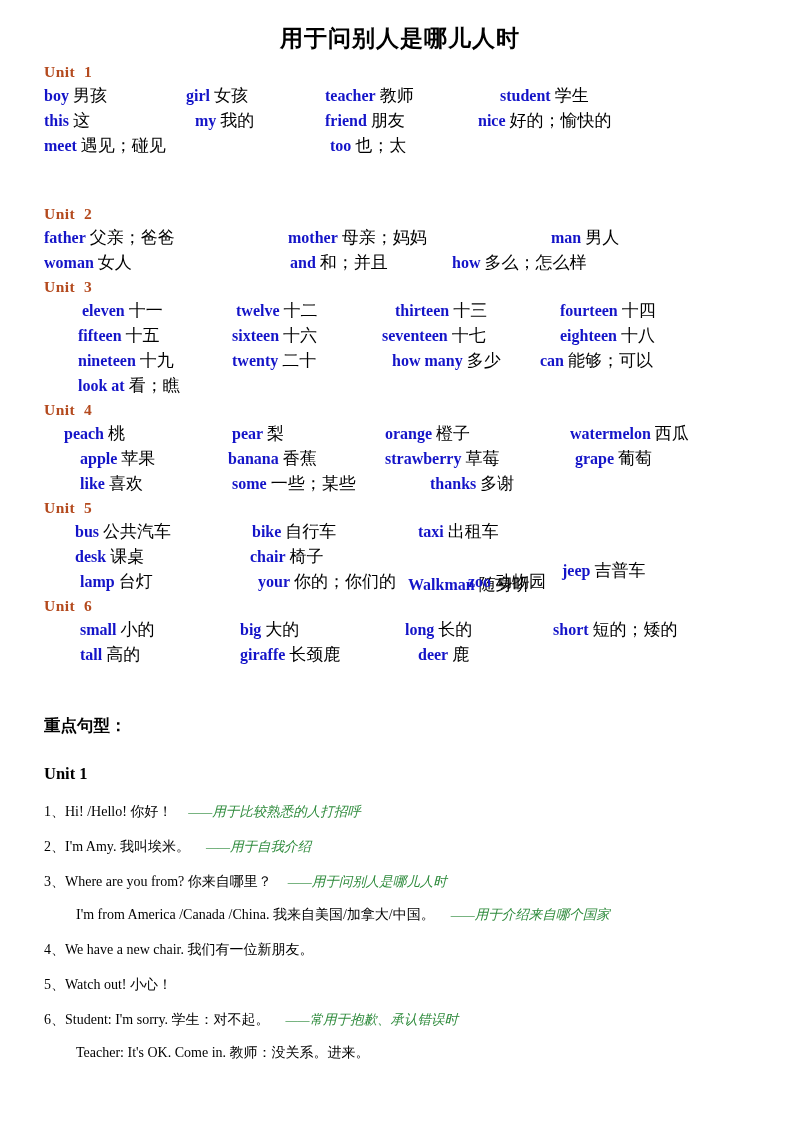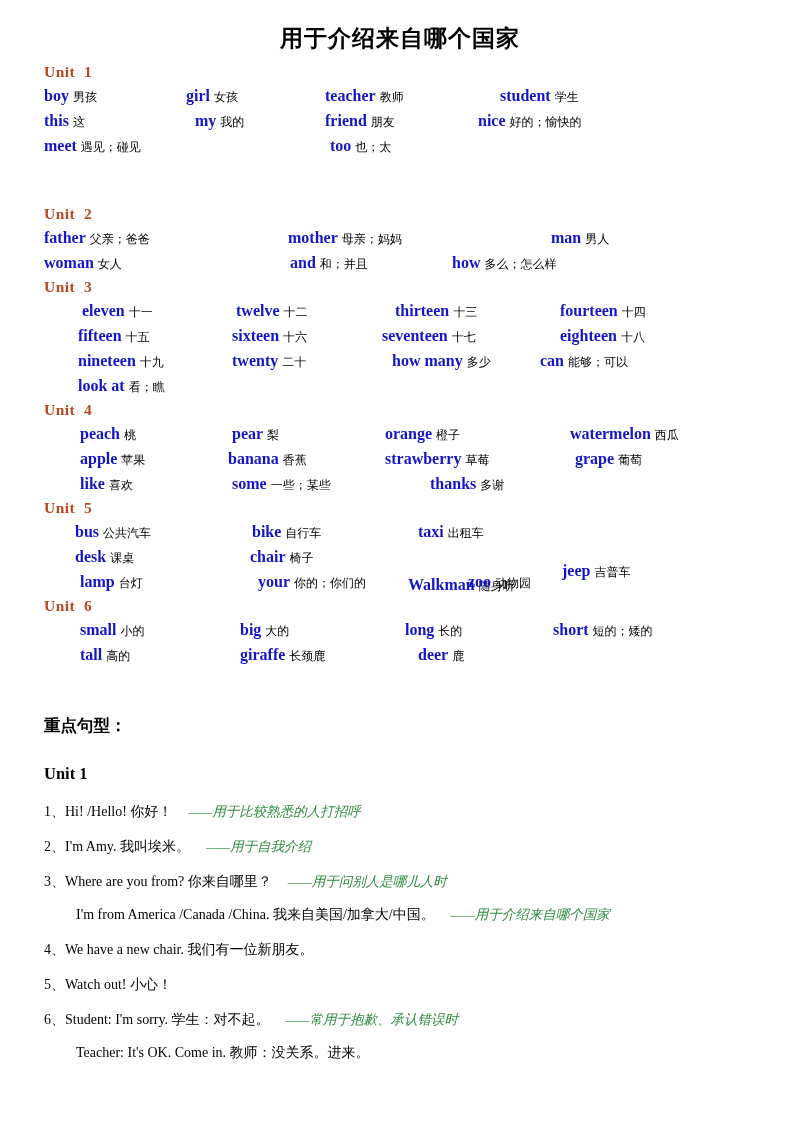--- a/index.html
+++ b/index.html
@@ -67,21 +67,21 @@
   }
   .en {
     color: #1414C8;
     font-weight: bold;
     font-size: 16px;
     font-family: "Liberation Serif", "DejaVu Serif", serif;
   }
   .cn {
     color: #000000;
     font-weight: normal;
-    font-size: 12px;
+    font-size: 17px;
     font-family: "Liberation Serif", "DejaVu Serif", serif;
     padding-left: 4px;
   }
   .gap {
     display: block;
     height: 44px;
   }
 
   
   .sec-head {
@@ -124,21 +124,21 @@
   .sp-lg {
     display: inline-block;
     width: 16px;
   }
 </style>
 </head>
 <body>
 
 <div class="page">
 
-  <h1 class="doc-title">用于介绍来自哪个国家</h1>
+  <h1 class="doc-title">用于问别人是哪儿人时</h1>
 
   <div class="vocab" id="vocab-root">
       <div class="unit-block">
         <div class="unit-label">Unit  1</div>
         <div class="word-row">
           <span class="cell" style="left: 44px;"><span class="en">boy</span><span class="cn">男孩</span></span>
           <span class="cell" style="left: 186px;"><span class="en">girl</span><span class="cn">女孩</span></span>
           <span class="cell" style="left: 325px; text-align: center;"><span class="en">teacher</span><span class="cn">教师</span></span>
           <span class="cell" style="left: 500px;"><span class="en">student</span><span class="cn">学生</span></span>
         </div>
@@ -187,21 +187,21 @@
           <span class="cell" style="left: 392px;"><span class="en">how  many</span><span class="cn">多少</span></span>
           <span class="cell" style="left: 540px;"><span class="en">can</span><span class="cn">能够；可以</span></span>
         </div>
         <div class="word-row">
           <span class="cell" style="left: 78px;"><span class="en">look  at</span><span class="cn">看；瞧</span></span>
         </div>
       </div>
       <div class="unit-block">
         <div class="unit-label">Unit  4</div>
         <div class="word-row">
-          <span class="cell" style="left: 80px;"><span class="en">peach</span><span class="cn">桃</span></span>
+          <span class="cell" style="left: 64px;"><span class="en">peach</span><span class="cn">桃</span></span>
           <span class="cell" style="left: 232px;"><span class="en">pear</span><span class="cn">梨</span></span>
           <span class="cell" style="left: 385px;"><span class="en">orange</span><span class="cn">橙子</span></span>
           <span class="cell" style="left: 570px;"><span class="en">watermelon</span><span class="cn">西瓜</span></span>
         </div>
         <div class="word-row">
           <span class="cell" style="left: 80px;"><span class="en">apple</span><span class="cn">苹果</span></span>
           <span class="cell" style="left: 228px; text-align: center;"><span class="en">banana</span><span class="cn">香蕉</span></span>
           <span class="cell" style="left: 385px;"><span class="en">strawberry</span><span class="cn">草莓</span></span>
           <span class="cell" style="left: 575px;"><span class="en">grape</span><span class="cn">葡萄</span></span>
         </div>

